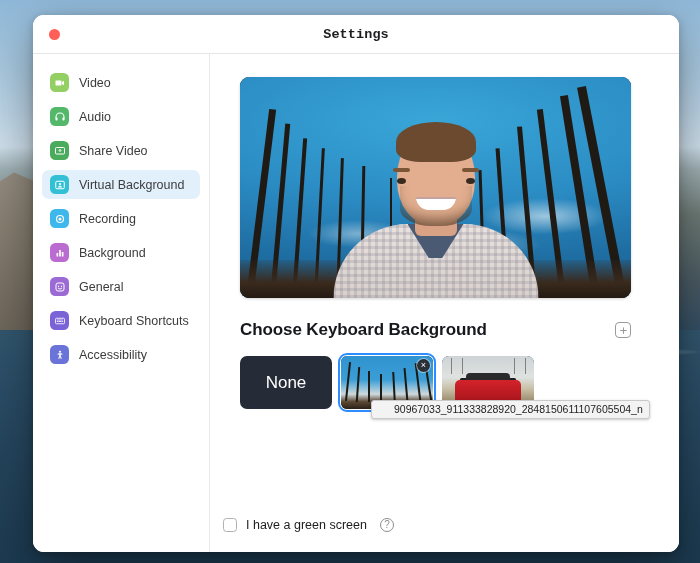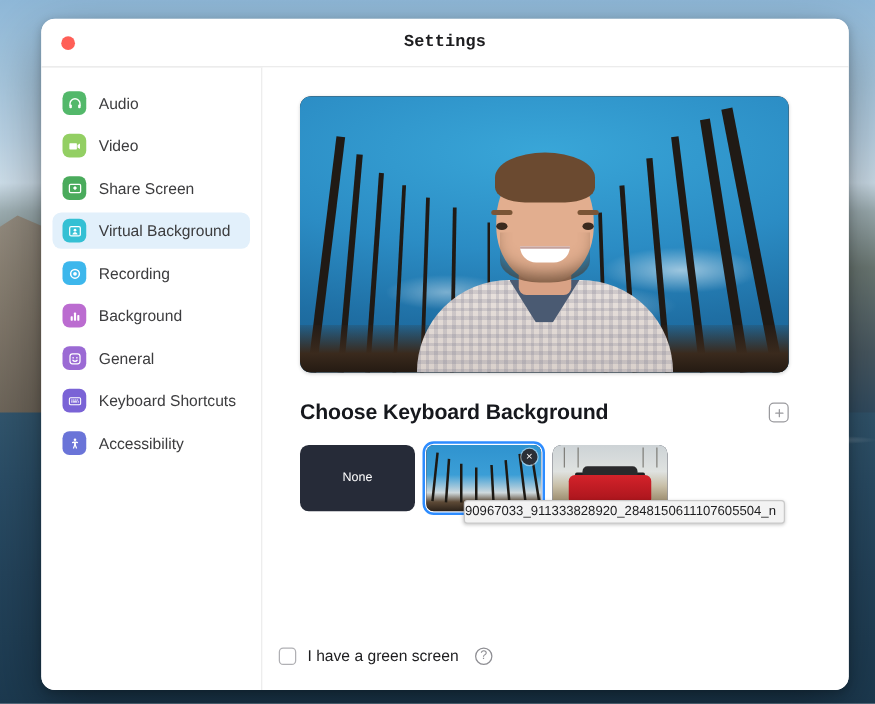--- a/index.html
+++ b/index.html
@@ -214,21 +214,21 @@
   .thumb {
     width: 92px; height: 53px;
     border-radius: 7px;
     overflow: hidden;
     position: relative;
     background: #2a2f3d;
   }
   .thumb.none {
     background: #262b38;
     display: flex; align-items: center; justify-content: center;
-    color: #fff; font-size: 10px;
+    color: #fff; font-size: 17px;
   }
   .thumb.selected {
     outline: 2.5px solid #2d8cff;
     outline-offset: 1.5px;
     border-radius: 6px;
   }
   
   .th-forest { position: absolute; inset: 0; background: linear-gradient(180deg,#2f93cf 0%, #3b9ed6 45%, #cfd9dd 72%, #5d4a36 86%, #2b2119 100%); }
   .th-forest .t { position: absolute; bottom: 14%; width: 2px; background: #1d1913; }
   
@@ -256,21 +256,21 @@
     text-align: center;
     box-shadow: 0 0 0 1px rgba(255,255,255,.45);
   }
 
   .tooltip {
     position: absolute;
     left: 131px; top: 44px;
     background: #f3f3f3;
     border: 1px solid #c9c9c9;
     border-radius: 3px;
-    padding: 2px 6px 3px 0;
+    padding: 2px 6px 3px 22px;
     font-size: 10.5px;
     color: #1d1d1f;
     white-space: nowrap;
     box-shadow: 0 1px 3px rgba(0,0,0,.22);
     z-index: 20;
   }
 
   .greenscreen-row {
     position: absolute;
     left: 13px; bottom: 20px;
@@ -305,47 +305,47 @@
       </div>
       <div class="win-title">Settings</div>
     </div>
 
     <div class="body-row">
 
       <div class="sidebar">
 
 
         <div class="nav-item">
+          <span class="nav-ico" style="background:#93cf63">
+            <svg width="12" height="12" viewBox="0 0 24 24" fill="#fff">
+                <path d="M4 7h10a1 1 0 011 1v8a1 1 0 01-1 1H4a1 1 0 01-1-1V8a1 1 0 011-1zm12 3l4-2.5v9L16 14v-4z"></path>
+              </svg>
+          </span>
+          <span class="nav-label">Video</span>
+        </div>
+
+        <div class="nav-item">
           <span class="nav-ico" style="background:#53b86a">
             <svg width="12" height="12" viewBox="0 0 24 24" fill="none" stroke="#fff" stroke-width="2.2">
                 <path d="M4 15v-3a8 8 0 0116 0v3"></path>
                 <rect x="3" y="13" width="4" height="6" rx="1.6" fill="#fff" stroke="none"></rect>
                 <rect x="17" y="13" width="4" height="6" rx="1.6" fill="#fff" stroke="none"></rect>
               </svg>
           </span>
           <span class="nav-label">Audio</span>
         </div>
 
         <div class="nav-item">
-          <span class="nav-ico" style="background:#93cf63">
-            <svg width="12" height="12" viewBox="0 0 24 24" fill="#fff">
-                <path d="M4 7h10a1 1 0 011 1v8a1 1 0 01-1 1H4a1 1 0 01-1-1V8a1 1 0 011-1zm12 3l4-2.5v9L16 14v-4z"></path>
-              </svg>
-          </span>
-          <span class="nav-label">Video</span>
-        </div>
-
-        <div class="nav-item">
           <span class="nav-ico" style="background:#4aab5c">
             <svg width="12" height="12" viewBox="0 0 24 24" fill="none" stroke="#fff" stroke-width="2">
                 <rect x="3" y="5" width="18" height="13" rx="2"></rect>
                 <path d="M12 14V9M9.5 11.5L12 9l2.5 2.5"></path>
               </svg>
           </span>
-          <span class="nav-label">Share Screen</span>
+          <span class="nav-label">Share Video</span>
         </div>
 
         <div class="nav-item active">
           <span class="nav-ico" style="background:#34c0d4">
             <svg width="12" height="12" viewBox="0 0 24 24" fill="none" stroke="#fff" stroke-width="2">
                 <rect x="3.5" y="4.5" width="17" height="15" rx="2.4"></rect>
                 <circle cx="12" cy="10.2" r="2.2" fill="#fff" stroke="none"></circle>
                 <path d="M7.8 17c.7-2.4 2.4-3.4 4.2-3.4s3.5 1 4.2 3.4" fill="#fff" stroke="none"></path>
               </svg>
           </span>

